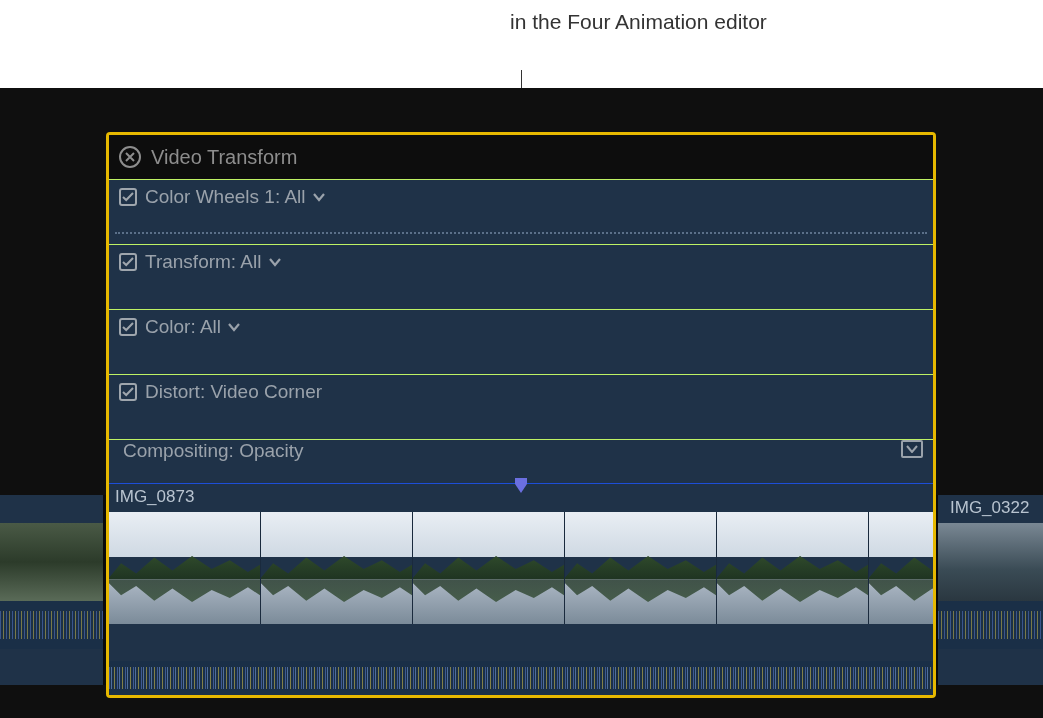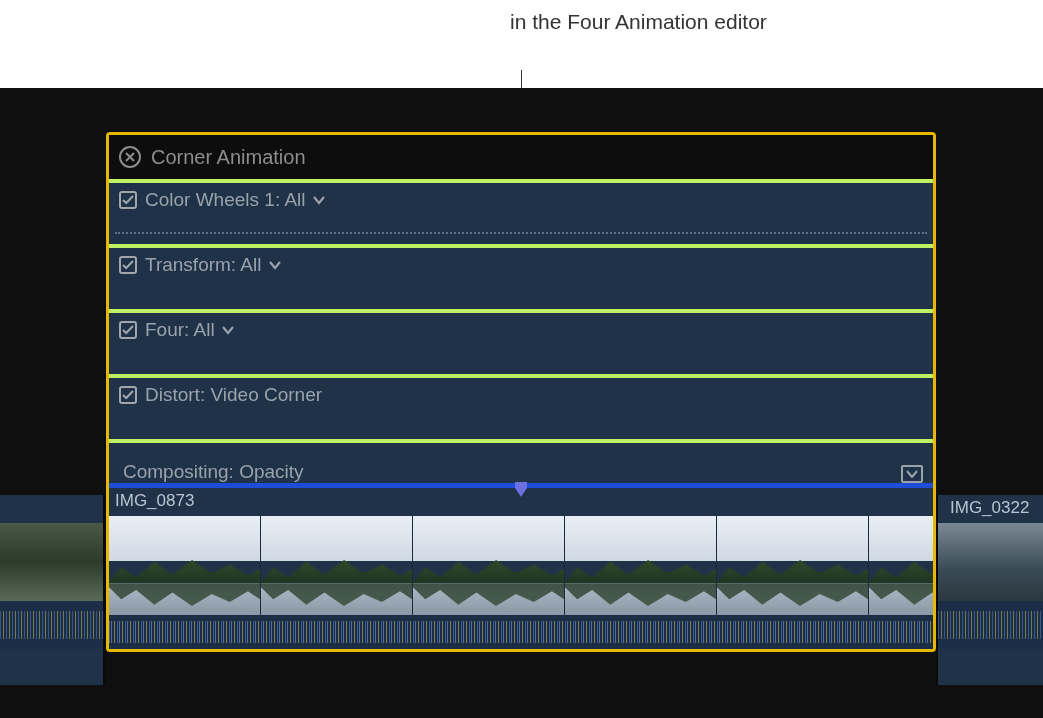--- a/index.html
+++ b/index.html
@@ -62,29 +62,29 @@
       flex-shrink: 0;
     }
     .close-btn svg { width: 10px; height: 10px; }
     .editor-title {
       color: #8d8d8d;
       font-size: 20px;
     }
     .param-row {
       height: 65px;
       background: #1f3248;
-      border-top: 4px solid #bef264;
+      border-top: 1px solid #bef264;
       display: flex;
       align-items: flex-start;
       padding: 6px 10px 0 10px;
       position: relative;
     }
     .param-row.compositing {
       height: 44px;
-      align-items: flex-end;
+      align-items: flex-start;
       padding-top: 0;
     }
     .param-row .cbwrap {
       width: 18px; height: 18px;
       border: 2px solid #9fa6ad;
       border-radius: 3px;
       display: flex; align-items: center; justify-content: center;
       margin-right: 8px;
       cursor: pointer; flex-shrink: 0;
       margin-top: 2px;
@@ -112,23 +112,23 @@
       right: 10px;
       width: 22px; height: 18px;
       border: 2px solid #9aa2ab;
       border-radius: 2px;
       display: flex; align-items: center; justify-content: center;
       cursor: pointer;
     }
     .expand-box svg { width: 12px; height: 8px; }
     .clip-area {
       position: relative;
-      height: 166px;
+      height: 212px;
       background: #1f3248;
-      border-top: 5px solid #1d4ed8;
+      border-top: 1px solid #1d4ed8;
     }
     .playhead {
       position: absolute;
       top: -6px;
       left: 50%;
       transform: translateX(-50%);
       z-index: 5;
     }
     .playhead svg { width: 18px; height: 16px; display:block; }
     .clip-name {
@@ -235,21 +235,21 @@
   </div>
 </div>
 
 <div class="editor-panel">
   <div class="editor-header">
     <div class="close-btn">
       <svg viewBox="0 0 10 10">
         <path d="M1 1 L9 9 M9 1 L1 9" stroke="#8d8d8d" stroke-width="2" fill="none"></path>
       </svg>
     </div>
-    <div class="editor-title">Corner Animation</div>
+    <div class="editor-title">Video Transform</div>
   </div>
 
   <div class="param-row">
     <div class="cbwrap">
       <svg viewBox="0 0 12 10">
           <path d="M1 5 L4.2 8 L11 1" stroke="#9fa6ad" stroke-width="2" fill="none"></path>
         </svg>
     </div>
     <span class="param-label">Color Wheels 1: All</span>
     <span class="chevron">
@@ -273,21 +273,21 @@
         </svg>
     </span>
   </div>
 
   <div class="param-row">
     <div class="cbwrap">
       <svg viewBox="0 0 12 10">
           <path d="M1 5 L4.2 8 L11 1" stroke="#9fa6ad" stroke-width="2" fill="none"></path>
         </svg>
     </div>
-    <span class="param-label">Four: All</span>
+    <span class="param-label">Color: All</span>
     <span class="chevron">
       <svg viewBox="0 0 14 10">
           <path d="M2 2 L7 8 L12 2" stroke="#9aa2ab" stroke-width="2.2" fill="none"></path>
         </svg>
     </span>
   </div>
 
   <div class="param-row">
     <div class="cbwrap">
       <svg viewBox="0 0 12 10">

